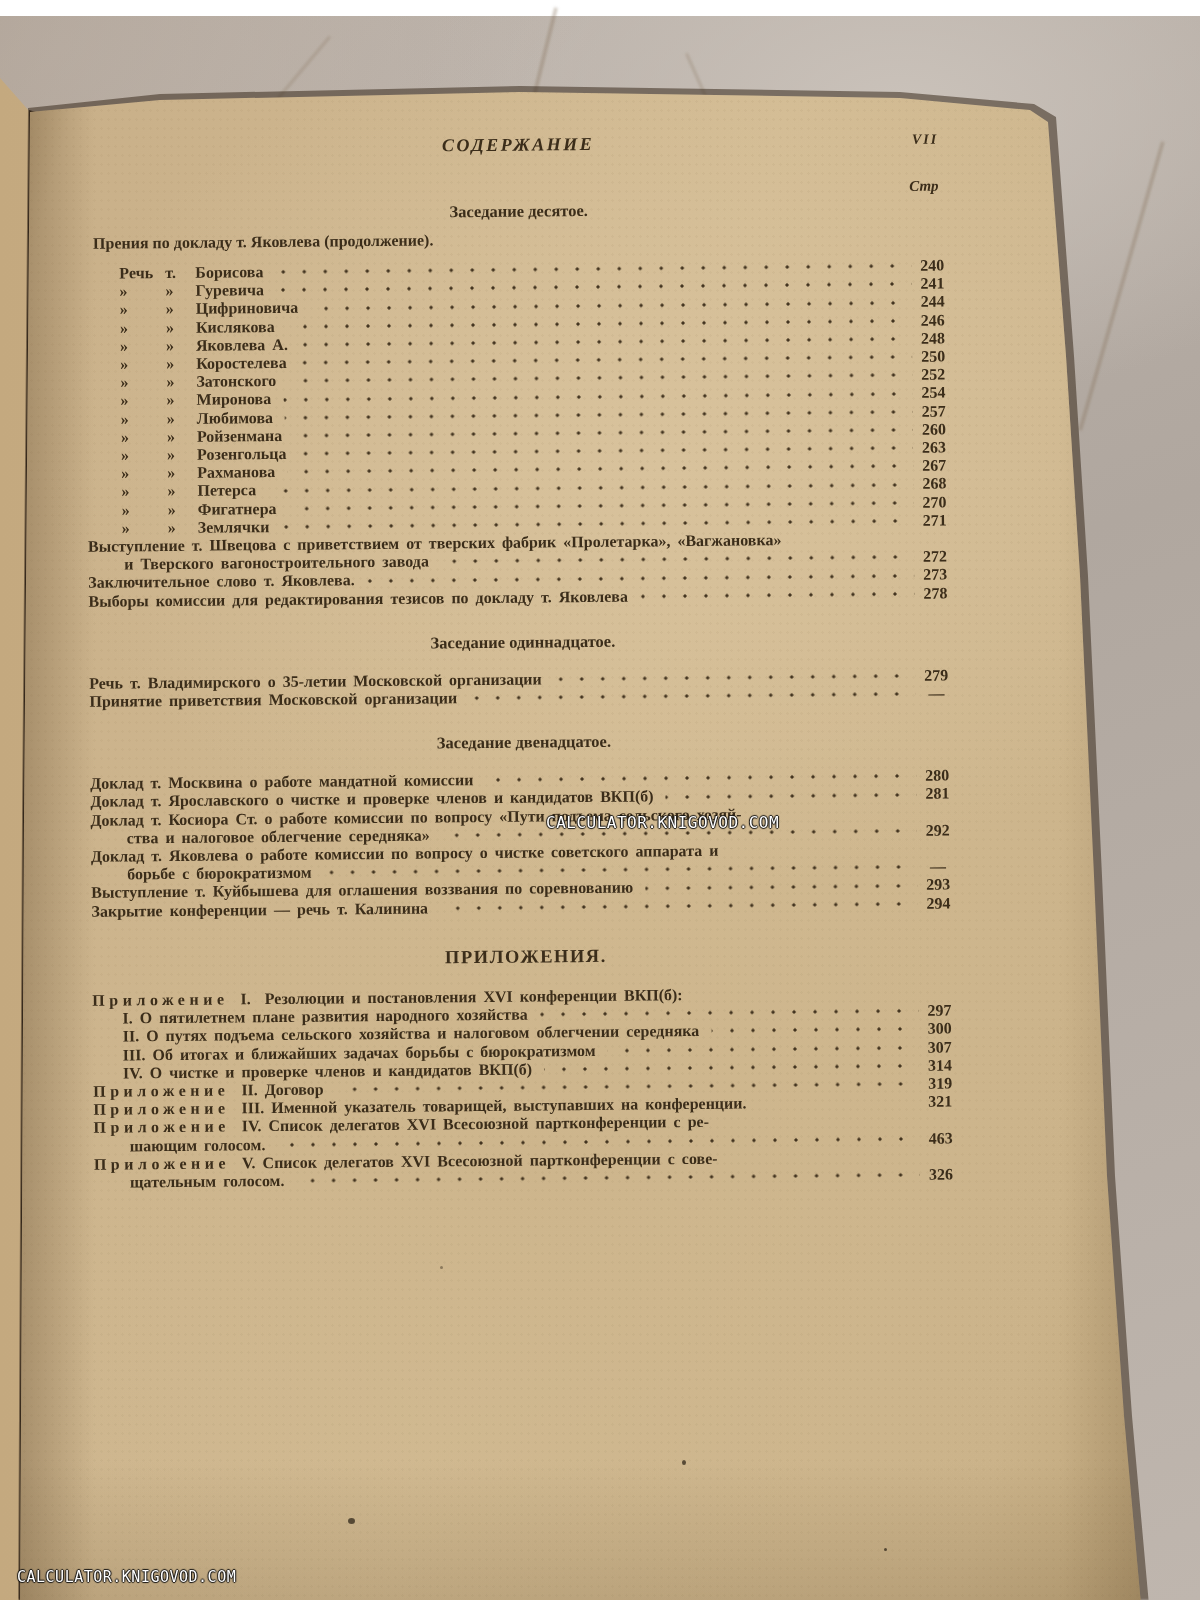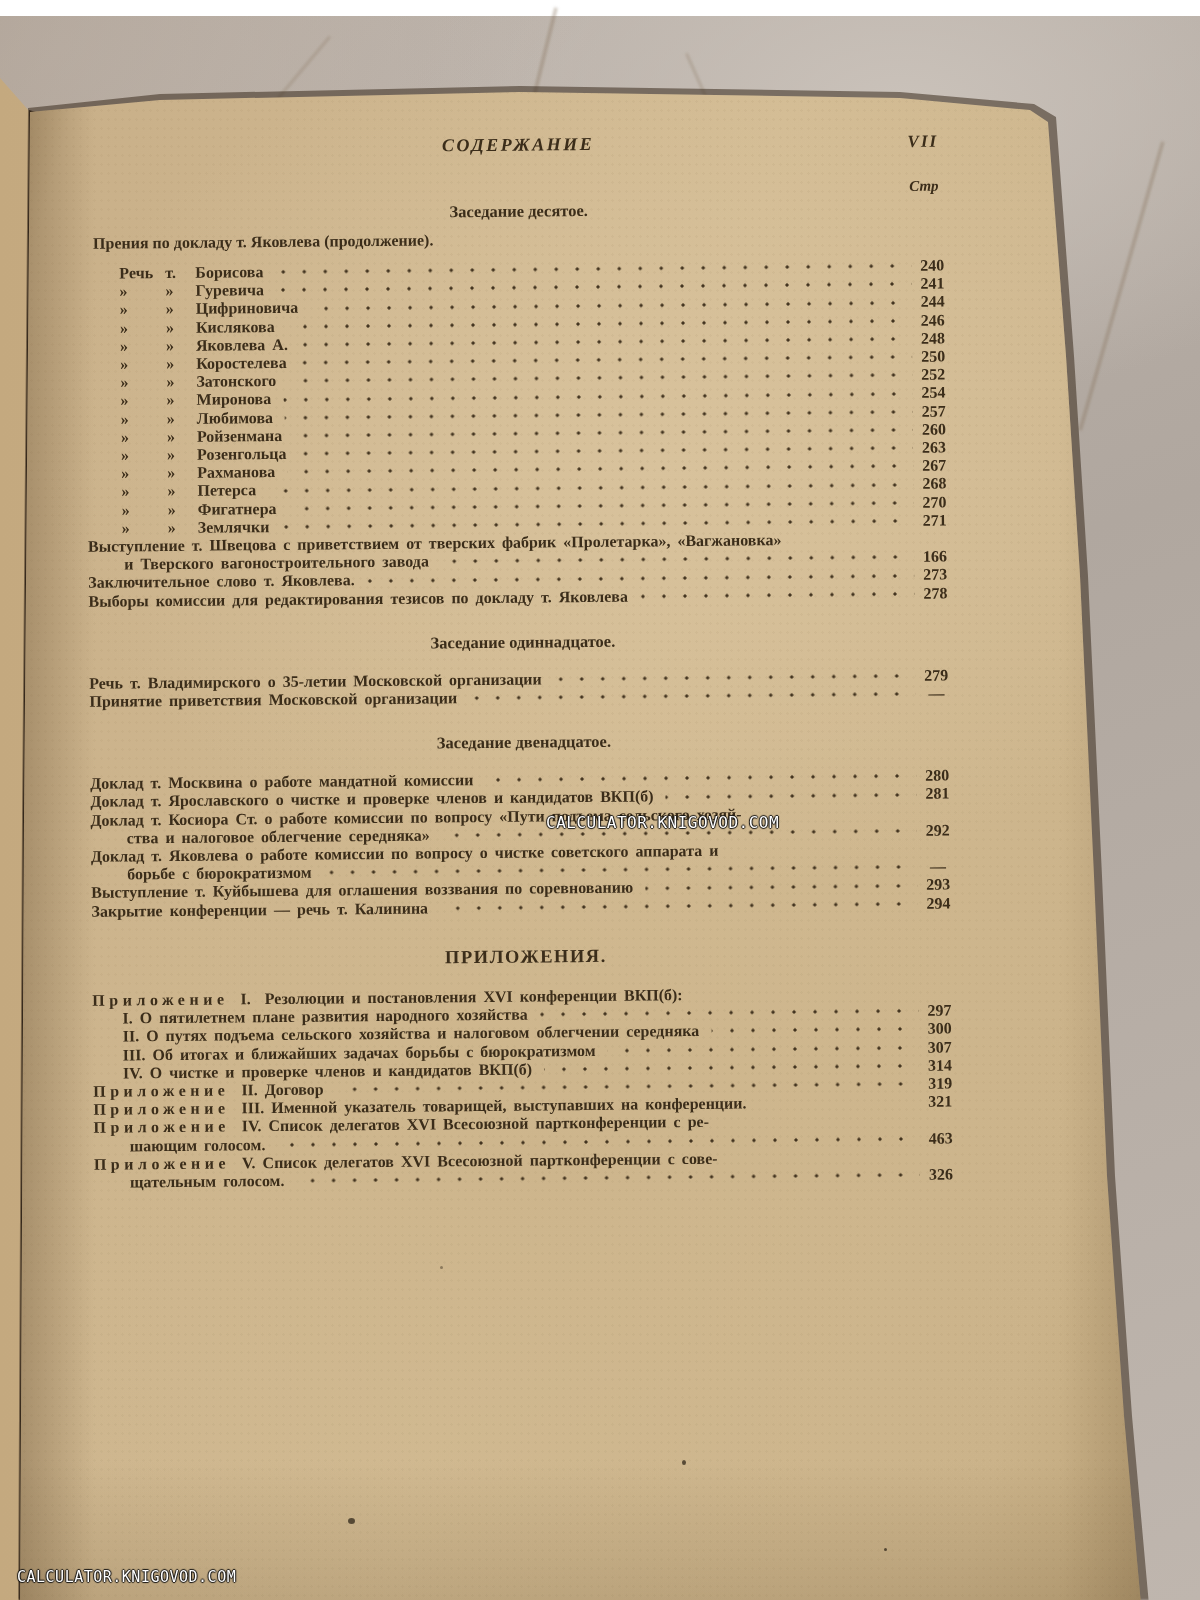--- a/index.html
+++ b/index.html
@@ -54,21 +54,21 @@
   }
   .speck{position:absolute;border-radius:50%;background:#3a2f20;opacity:.8;}
 
   
   .text-block{position:absolute;left:84px;top:118px;width:868px;
     color:#3b2d1a;font-size:16px;font-weight:bold;
     transform:rotate(-0.55deg);transform-origin:500px 0;
   }
   .title-row{position:relative;text-align:center;height:24px;}
   .title{font-style:italic;font-size:18px;letter-spacing:2.5px;}
-  .roman{position:absolute;right:14px;top:1px;font-style:italic;font-size:17px;letter-spacing:2px;}
+  .roman{position:absolute;right:14px;top:1px;font-style:italic;font-size:14px;letter-spacing:2px;}
   .str-row{text-align:right;padding-right:14px;margin-top:23px;font-style:italic;font-size:15px;height:18px;}
 
   .sec-heading{text-align:center;font-size:16.5px;margin:26px 0 18px;}
   #toc-sections > .sec-heading:first-child{margin-top:2px;margin-bottom:8px;}
   .sec-heading.big{font-size:18.5px;letter-spacing:1.5px;margin:30px 0 20px;}
   .intro{margin:0 0 12px 8px;line-height:19px;}
 
   .speech-row,.row{display:flex;align-items:baseline;line-height:18.2px;word-spacing:3px;}
   .sp-c1{width:46px;margin-left:34px;flex:none;}
   .sp-c2{width:30px;flex:none;}
@@ -228,21 +228,21 @@
             <span class="sp-name">Землячки</span>
             <span class="dots"></span>
             <span class="pg">271</span>
           </div>
           <div class="row ind0">
             <span class="txt">Выступление т. Швецова с приветствием от тверских фабрик «Пролетарка», «Вагжановка»</span>
           </div>
           <div class="row ind2">
             <span class="txt">и Тверского вагоностроительного завода</span>
             <span class="dots"></span>
-            <span class="pg">166</span>
+            <span class="pg">272</span>
           </div>
           <div class="row ind0">
             <span class="txt">Заключительное слово т. Яковлева.</span>
             <span class="dots"></span>
             <span class="pg">273</span>
           </div>
           <div class="row ind0">
             <span class="txt">Выборы комиссии для редактирования тезисов по докладу т. Яковлева</span>
             <span class="dots"></span>
             <span class="pg">278</span>

